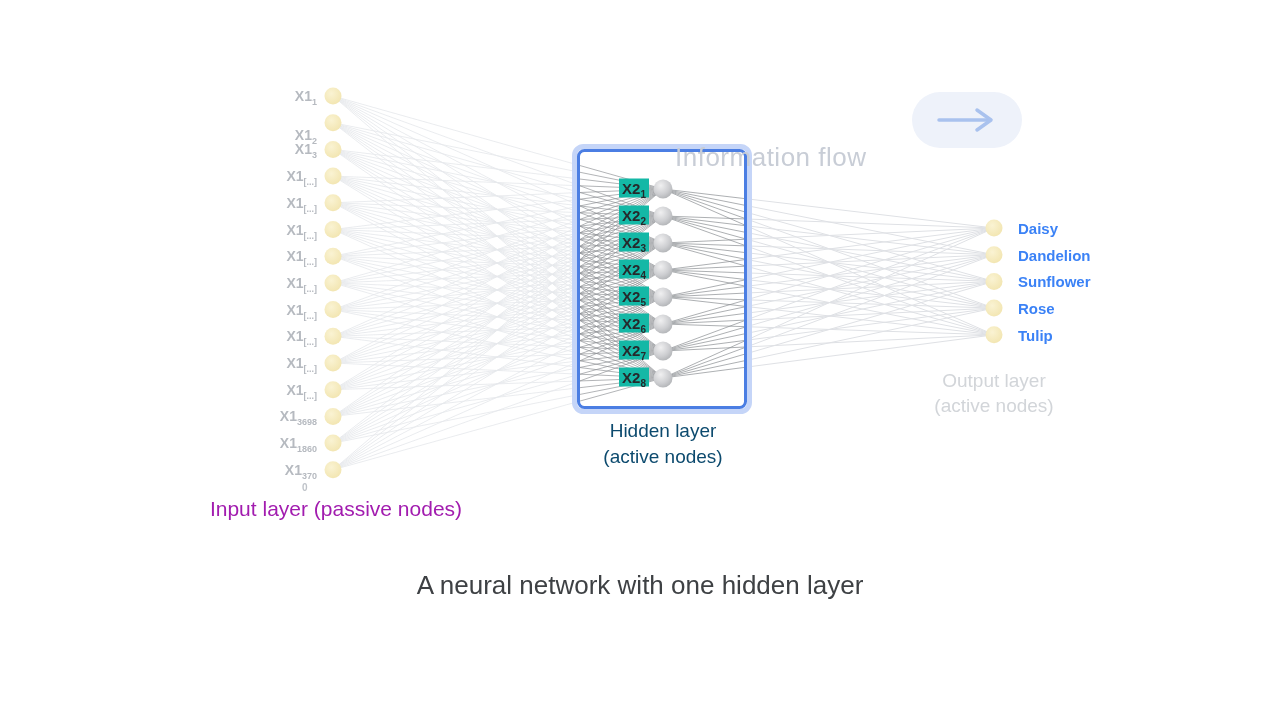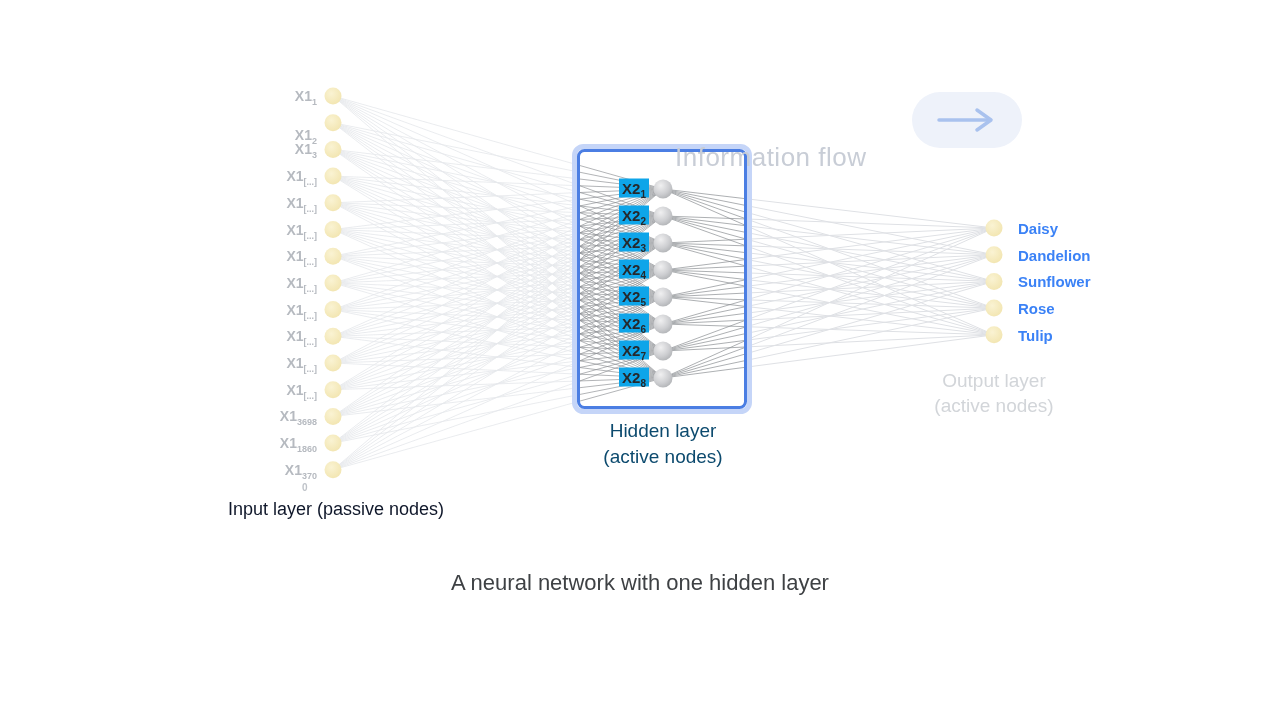--- a/index.html
+++ b/index.html
@@ -7,42 +7,42 @@
     position:relative;width:1280px;height:720px;background:#fff;overflow:hidden;
     font-family:"Liberation Sans",sans-serif;
   }
   #net{position:absolute;left:0;top:0;width:1280px;height:720px;}
   #labels{position:absolute;left:0;top:0;width:1280px;height:720px;pointer-events:none;font-weight:bold;}
 
   .node-label{position:absolute;transform:translateY(-50%);white-space:nowrap;line-height:1;}
   .x1-label{color:#b6bac0;font-size:14px;text-align:right;right:963px;}
   .x1-label .sub{font-size:9px;position:relative;top:4px;letter-spacing:0;}
   .x1-wrap0{position:absolute;left:302px;top:483px;font-size:10px;color:#bfc3c9;line-height:1;}
-  .x2-label{color:#26282b;font-size:15px;text-align:right;right:631px;background:#0ea5e9;padding:2px 3px;margin-left:39px;}
+  .x2-label{color:#26282b;font-size:15px;text-align:right;right:631px;background:#14b8a6;padding:2px 3px;margin-left:39px;}
   .x2-label .sub{font-size:10px;position:relative;top:4px;}
   .out-label{color:#3b82f6;font-size:15px;left:1018px;}
 
   .info-flow{
     position:absolute;left:675px;top:111px;font-size:26px;color:#c8cdd6;
     letter-spacing:0.5px;line-height:1.2;margin-top:31px;
   }
   .pill{
     position:absolute;left:912px;top:92px;width:110px;height:56px;border-radius:28px;
     background:#eef2fa;display:flex;align-items:center;justify-content:center;
   }
   .pill svg{display:block;}
   .pill .arrow-stroke{stroke:#a9c2ee;stroke-width:3.5;fill:none;stroke-linecap:round;stroke-linejoin:round;}
 
   .cap{position:absolute;text-align:center;line-height:26px;}
   .hidden-cap{left:563px;top:418px;width:200px;font-size:19px;color:#0c4a6e;}
   .output-cap{left:894px;top:368px;width:200px;font-size:19px;color:#d2d5d9;line-height:25px;}
-  .input-cap{left:136px;top:496px;width:400px;font-size:18px;color:#0f172a;}
+  .input-cap{left:136px;top:496px;width:400px;font-size:21px;color:#a21caf;}
   .main-cap{
     position:absolute;left:0;top:570px;width:1280px;text-align:center;
-    font-size:22px;color:#3e4144;
+    font-size:26px;color:#3e4144;
   }
 </style>
 </head>
 <body>
 
 <div class="stage">
 
   <svg id="net" viewBox="0 0 1280 720">
       <defs>
        <radialGradient id="gCream" cx="40%" cy="35%" r="70%">

